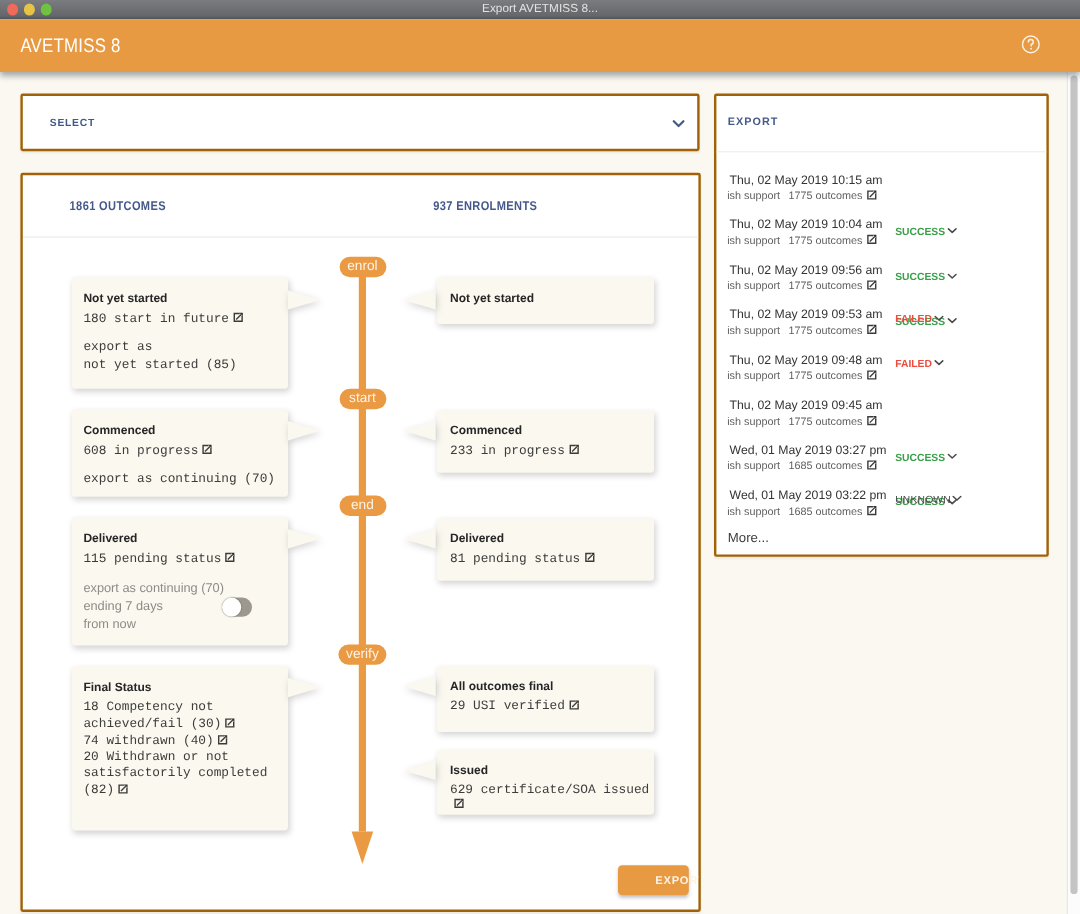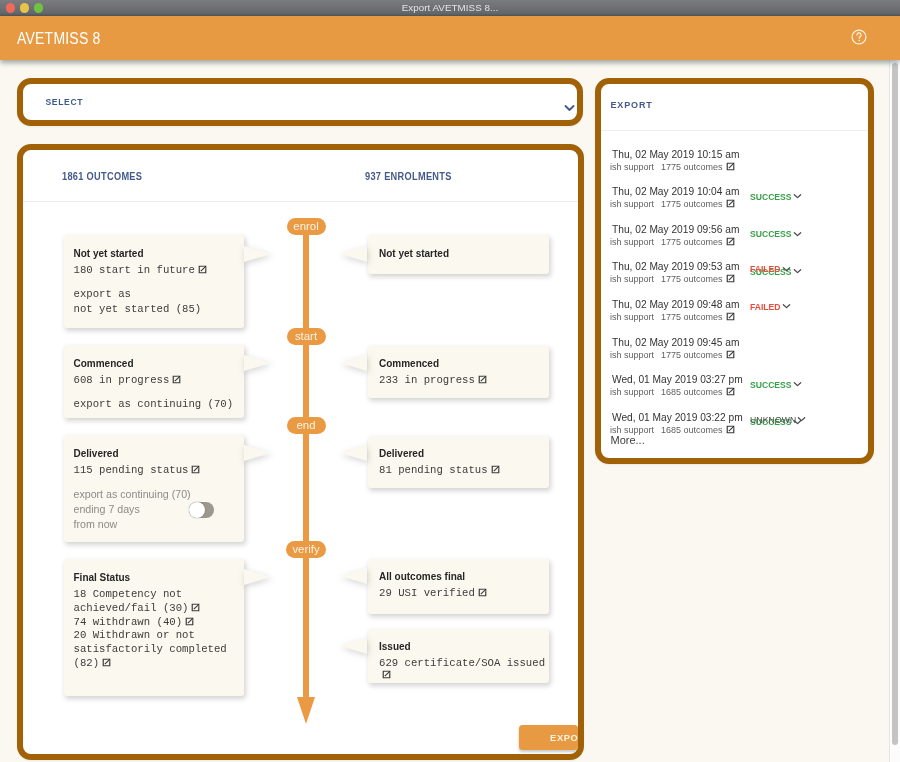--- a/index.html
+++ b/index.html
@@ -30,21 +30,21 @@
     box-shadow:0 3px 5px rgba(55,70,80,.45);
     z-index:5;
   }
   .appbar-title{ position:absolute; left:16.5px; top:15px; color:#fff; font-size:16.3px; font-weight:400; letter-spacing:.25px; transform:scaleX(0.86); transform-origin:left top; line-height:15px;}
   .help-btn{position:absolute; left:851px; top:13px;
     width:16px;height:16px; cursor:pointer;}
 
   
   .page{position:absolute; left:0; top:60px; width:889px; height:702px; background:#fbf8f1;}
 
-  .panel{background:#fff; border:6px solid #a16207; border-radius:14px;
+  .panel{background:#fff; border:2px solid #a16207; border-radius:2px;
          box-shadow:0 1px 2px rgba(0,0,0,.06);}
 
   .select-panel{position:absolute; left:17px; top:18px; width:566px; height:48px;
      display:flex; align-items:center; padding:0 20px 0 22.5px;}
   .select-label{color:#3f5a8a; font-size:8.6px; font-weight:bold; letter-spacing:.62px;}
   .chev-down{position:absolute; left:541px; top:14px;}
 
   .outcomes-panel{position:absolute; left:16.5px; top:84px; width:567px; height:615.5px; overflow:hidden;}
   .opanel-head{height:51.5px; border-bottom:1px solid #ececec; position:relative;}
   .col-title{position:absolute; top:20px; color:#44598a; font-size:10.6px; font-weight:bold; letter-spacing:.35px; white-space:nowrap; transform:scaleX(0.87); transform-origin:left center;}
@@ -343,20 +343,20 @@
           <div class="hist-date">Wed, 01 May 2019 03:22 pm</div>
           <div class="hist-meta"><span>ish support</span><span style="display:inline-block;width:7px"></span><span>1685 outcomes</span><svg class="xlink" width="9" height="9" viewBox="0 0 16 16">
               <path d="M10.3 2.2H2.2v11.6h11.6V5.7" fill="none" stroke="#3b3b39" stroke-width="2.1" stroke-linecap="butt" stroke-linejoin="miter"></path>
               <path d="M5.0 11.0 L12.4 3.6" fill="none" stroke="#3b3b39" stroke-width="2.0" stroke-linecap="butt"></path>
               <path d="M9.8 1.2 L14.8 1.2 L14.8 6.2 Z" fill="#2e2e2c"></path>
             </svg></div>
           <div class="hist-status st-unknown"><span>UNKNOWN</span><svg width="9" height="6" viewBox="0 0 12 8" style="margin-left:1px;vertical-align:0.5px">
               <path d="M1.8 2.3 L6 6.2 L10.2 2.3" fill="none" stroke="#4a4a4a" stroke-width="1.7" stroke-linecap="round" stroke-linejoin="round"></path>
             </svg></div>
         </div>
-        <div class="more" style="top: 350px;">More...</div>
+        <div class="more" style="top: 363px;">More...</div>
       </div>
   </div>
 </div>
 
 <div class="scrollbar">
   <div class="scrollthumb"></div>
 </div>
 
 </body></html>

